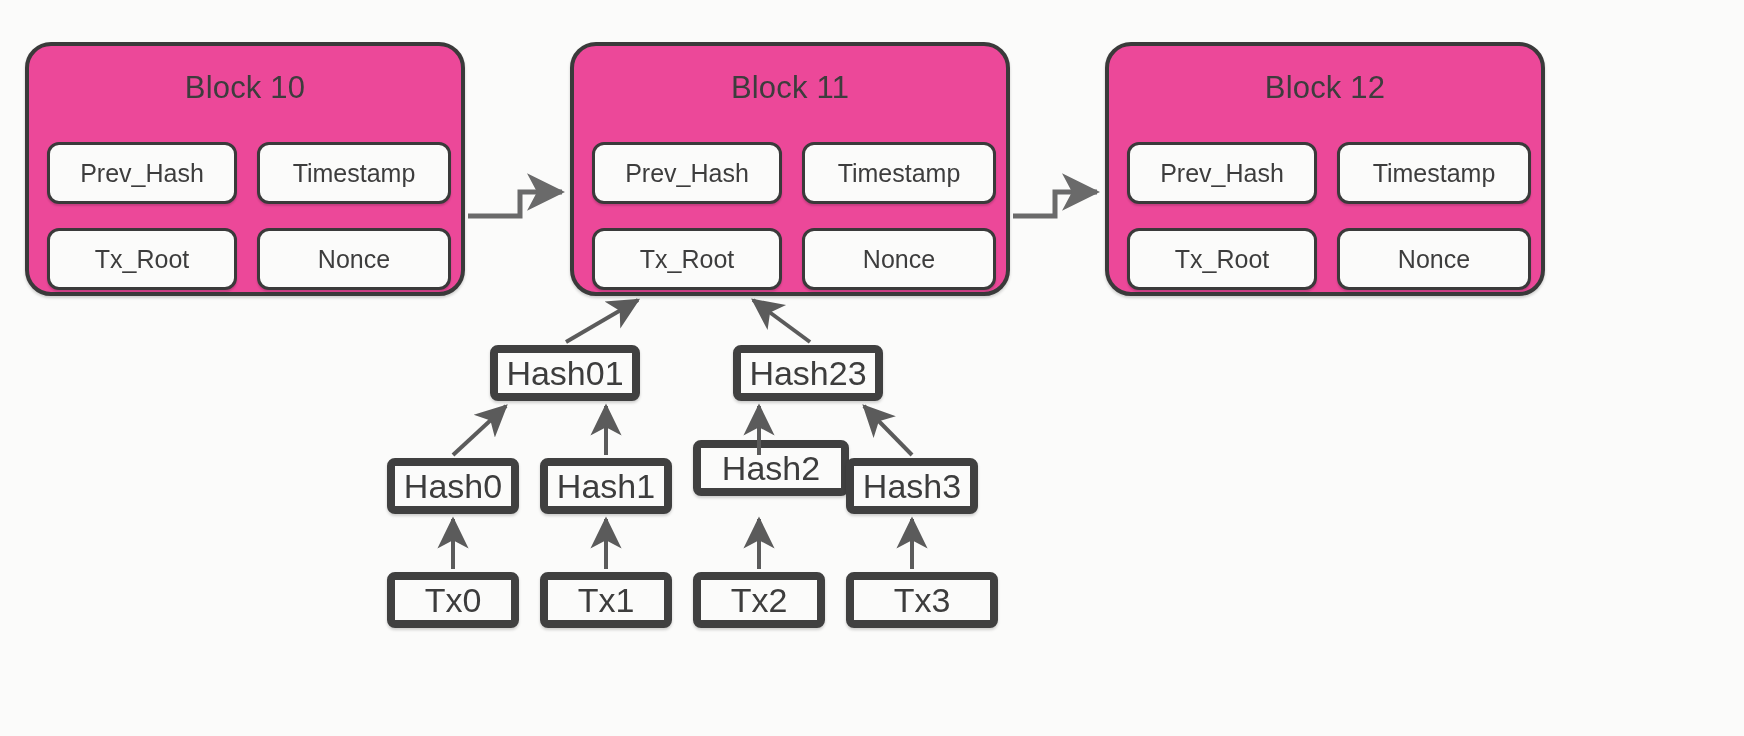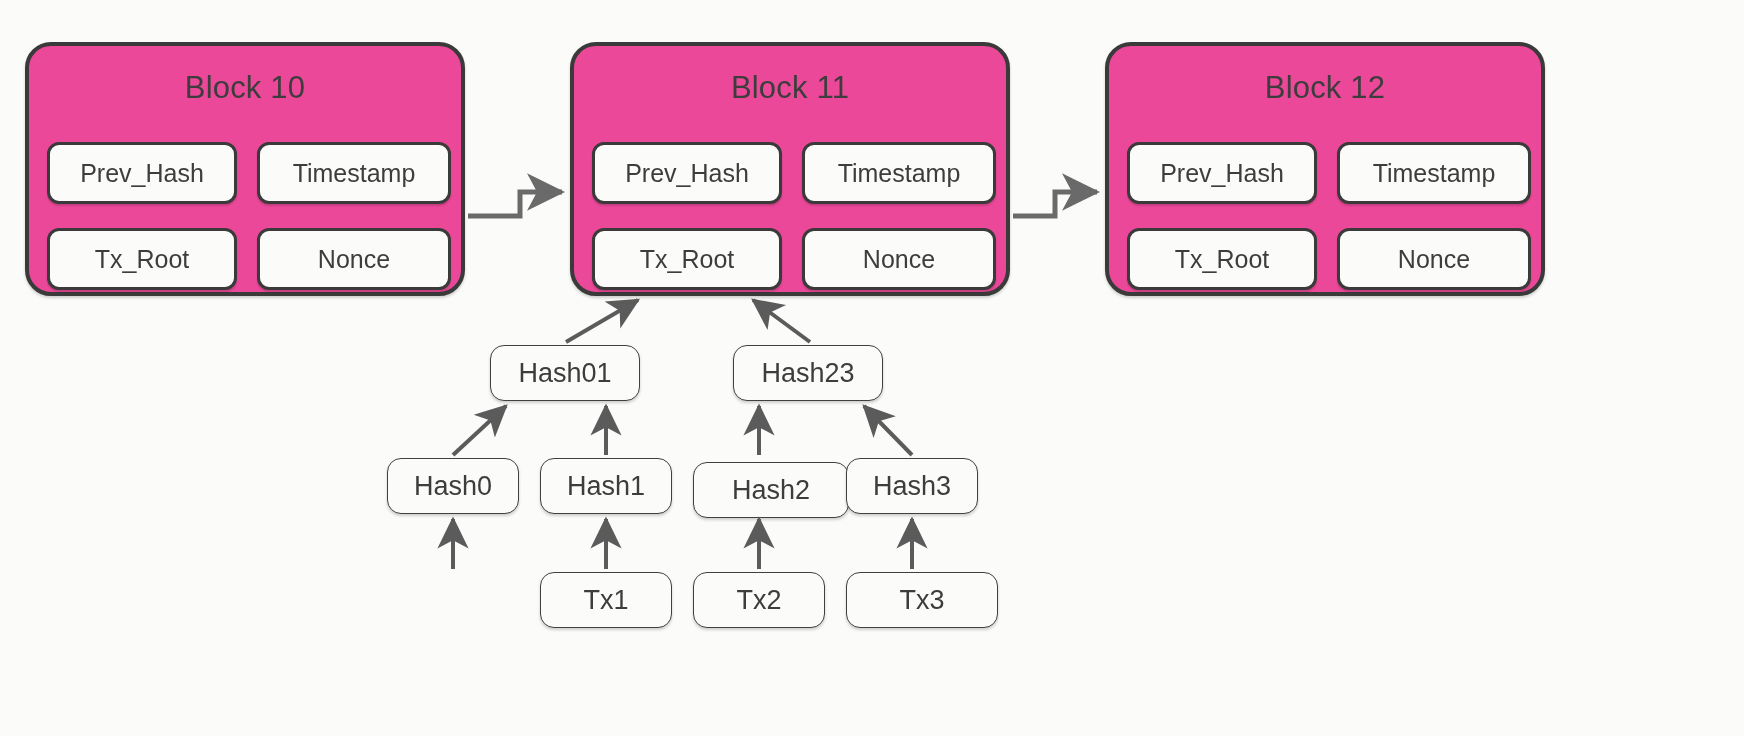--- a/index.html
+++ b/index.html
@@ -52,27 +52,27 @@
     color: #3d3d3d;
     box-shadow: 0 2px 2px rgba(0,0,0,0.16);
     white-space: nowrap;
     margin-top: 12px;
   }
 
   
   .node {
     position: absolute;
     box-sizing: border-box;
-    border: 1px solid #404040;
-    border-radius: 14px;
+    border: 8px solid #404040;
+    border-radius: 8px;
     background: #fbfbfa;
     display: flex;
     align-items: center;
     justify-content: center;
-    font-size: 27px;
+    font-size: 34px;
     color: #3d3d3d;
     box-shadow: 0 2px 3px rgba(0,0,0,0.18);
     white-space: nowrap;
   }
 
   
   #links {
     position: absolute;
     left: 0;
     top: 0;
@@ -118,23 +118,24 @@
     <div class="field" style="left:228px; top:84px; width:194px; height:62px;">Timestamp</div>
     <div class="field" style="left:18px; top:170px; width:190px; height:62px;">Tx_Root</div>
     <div class="field" style="left:228px; top:170px; width:194px; height:62px;">Nonce</div>
   </div>
 
   <div class="node" style="left:490px; top:345px; width:150px; height:56px;">Hash01</div>
   <div class="node" style="left:733px; top:345px; width:150px; height:56px;">Hash23</div>
 
   <div class="node" style="left:387px; top:458px; width:132px; height:56px;">Hash0</div>
   <div class="node" style="left:540px; top:458px; width:132px; height:56px;">Hash1</div>
-  <div class="node" style="left:693px; top:462px; width:156px; height:56px;">Hash2</div>
+  <div class="node" style="left:693px; top:440px; width:156px; height:56px;">Hash2</div>
   <div class="node" style="left:846px; top:458px; width:132px; height:56px;">Hash3</div>
 
+  <div class="node" style="left:387px; top:572px; width:132px; height:56px;">Tx0</div>
   <div class="node" style="left:540px; top:572px; width:132px; height:56px;">Tx1</div>
   <div class="node" style="left:693px; top:572px; width:132px; height:56px;">Tx2</div>
   <div class="node" style="left:846px; top:572px; width:152px; height:56px;">Tx3</div>
 
   <svg id="links" viewBox="0 0 1744 736">
     <defs>
       <marker id="arrowTree" markerWidth="9" markerHeight="9" refX="7.4" refY="4.5" orient="auto" markerUnits="strokeWidth">
         <path d="M0,0.6 L8,4.5 L0,8.4 L2.1,4.5 Z" fill="#5b5b5b"></path>
       </marker>
       <marker id="arrowChain" markerWidth="8.5" markerHeight="8.5" refX="7" refY="4.25" orient="auto" markerUnits="strokeWidth">

